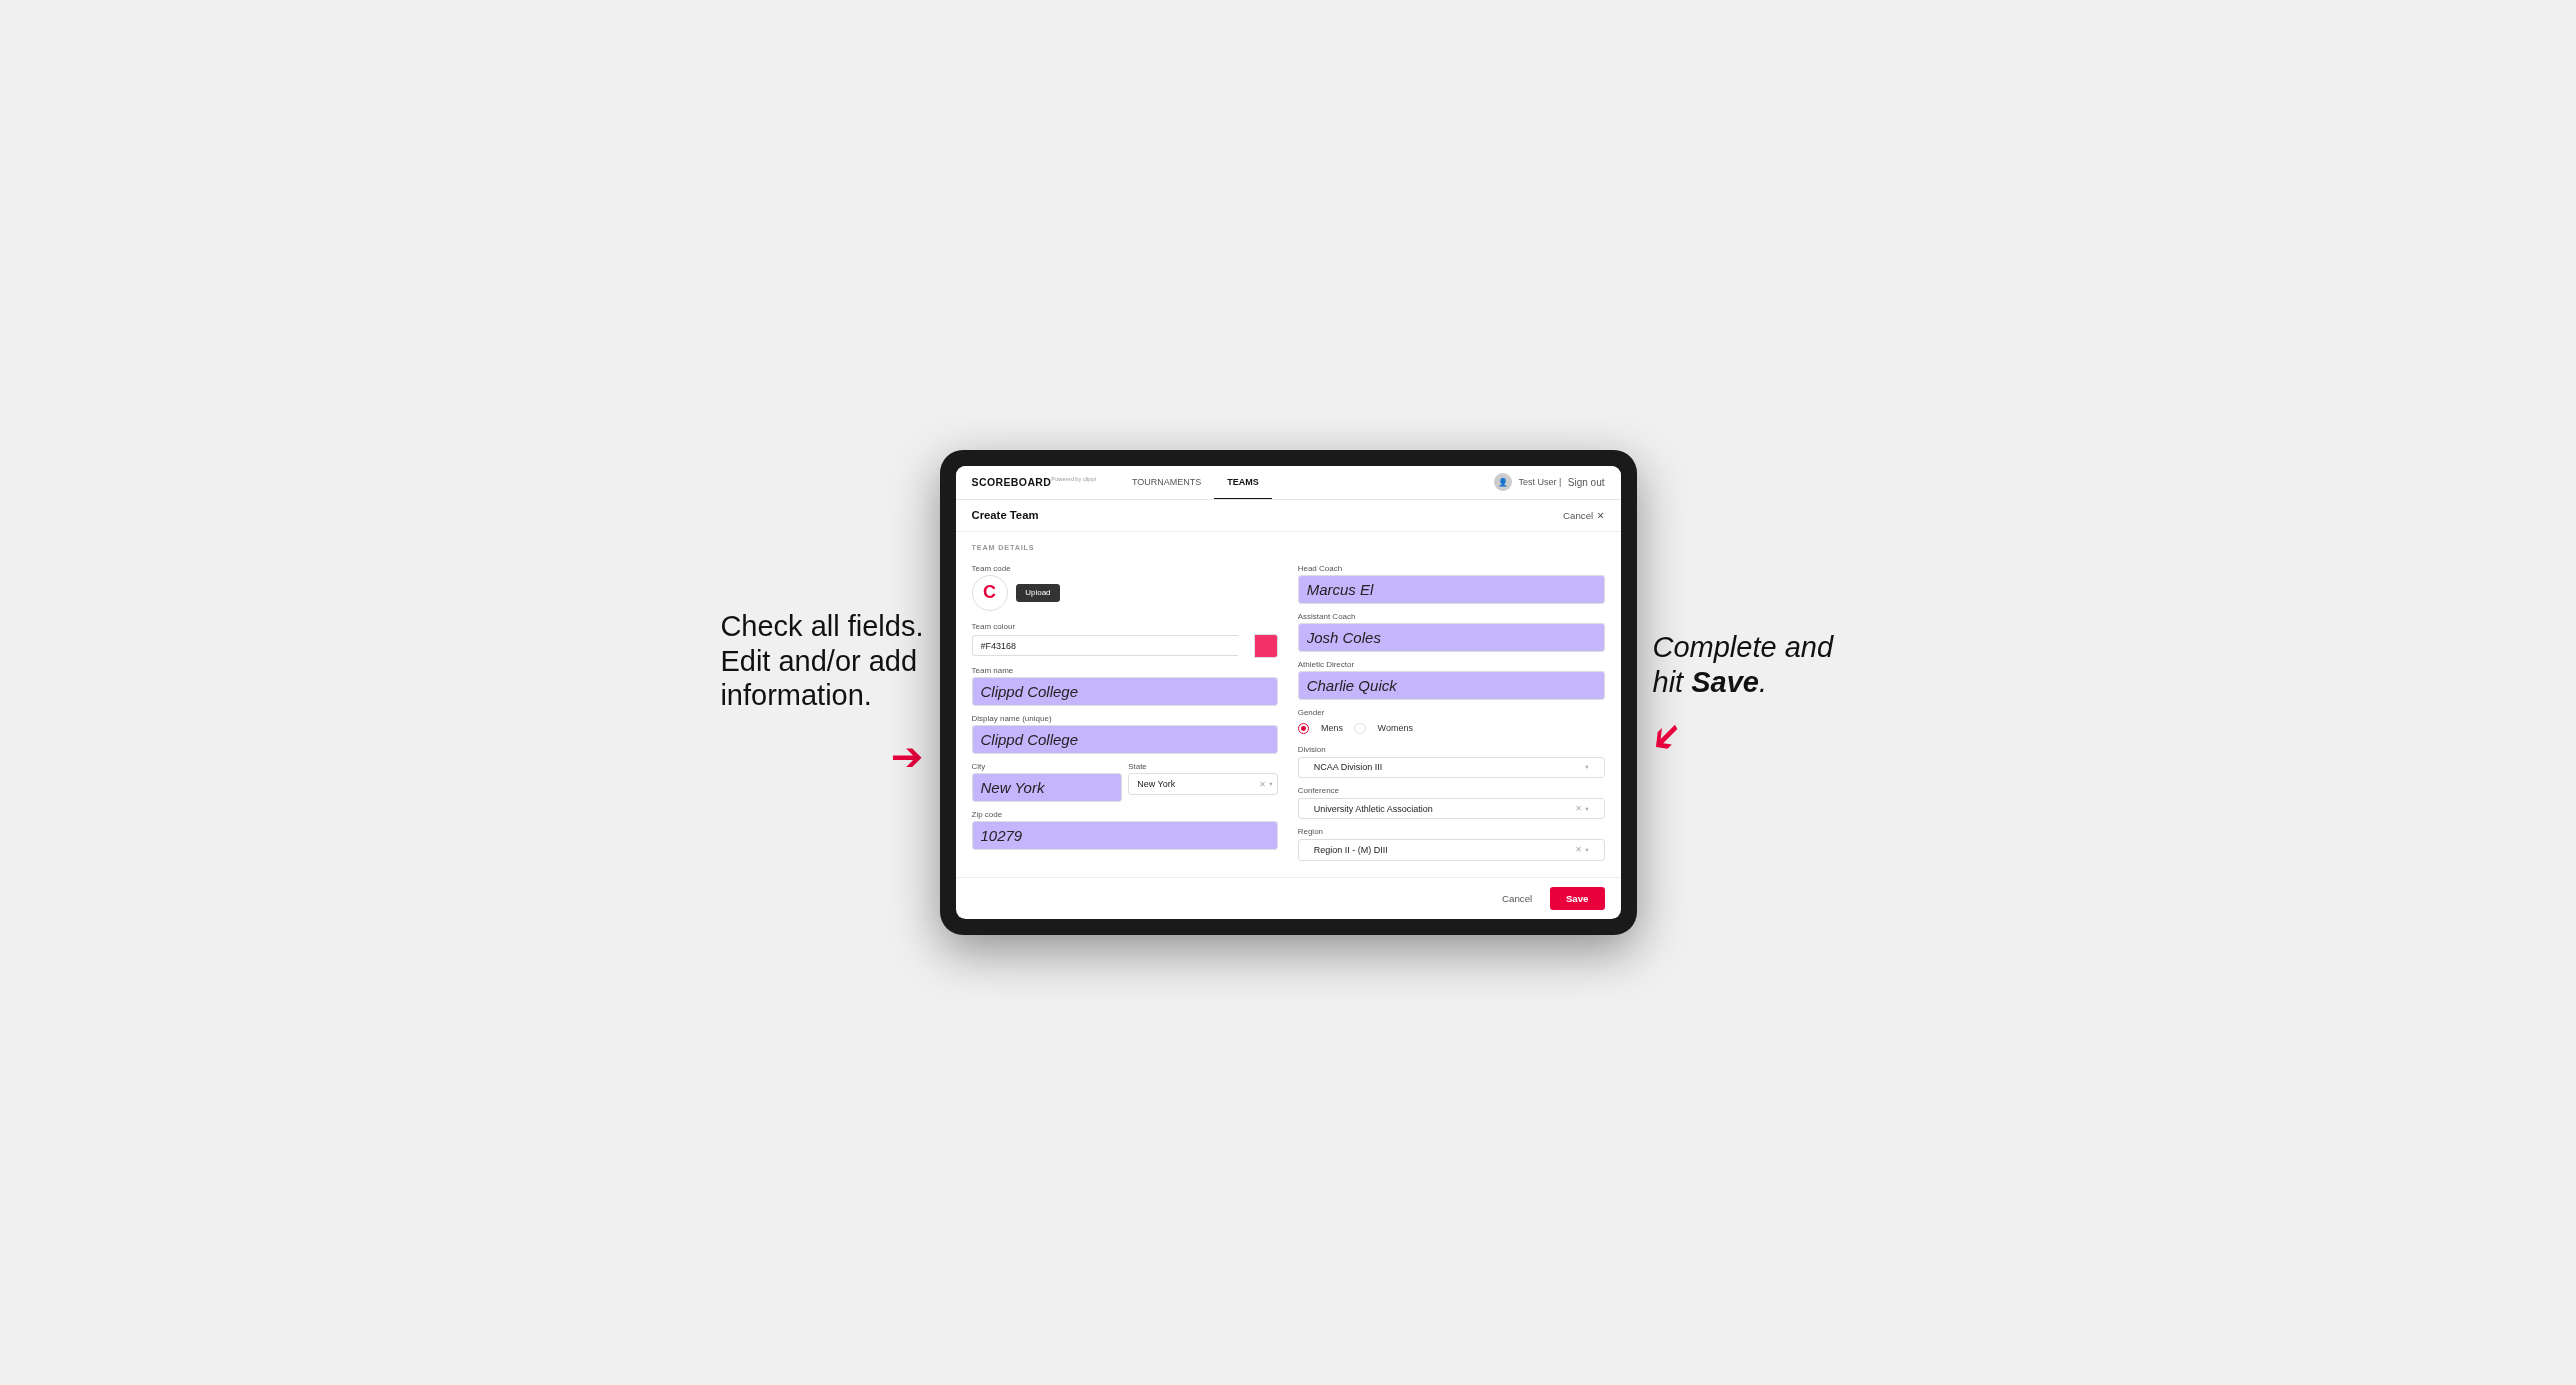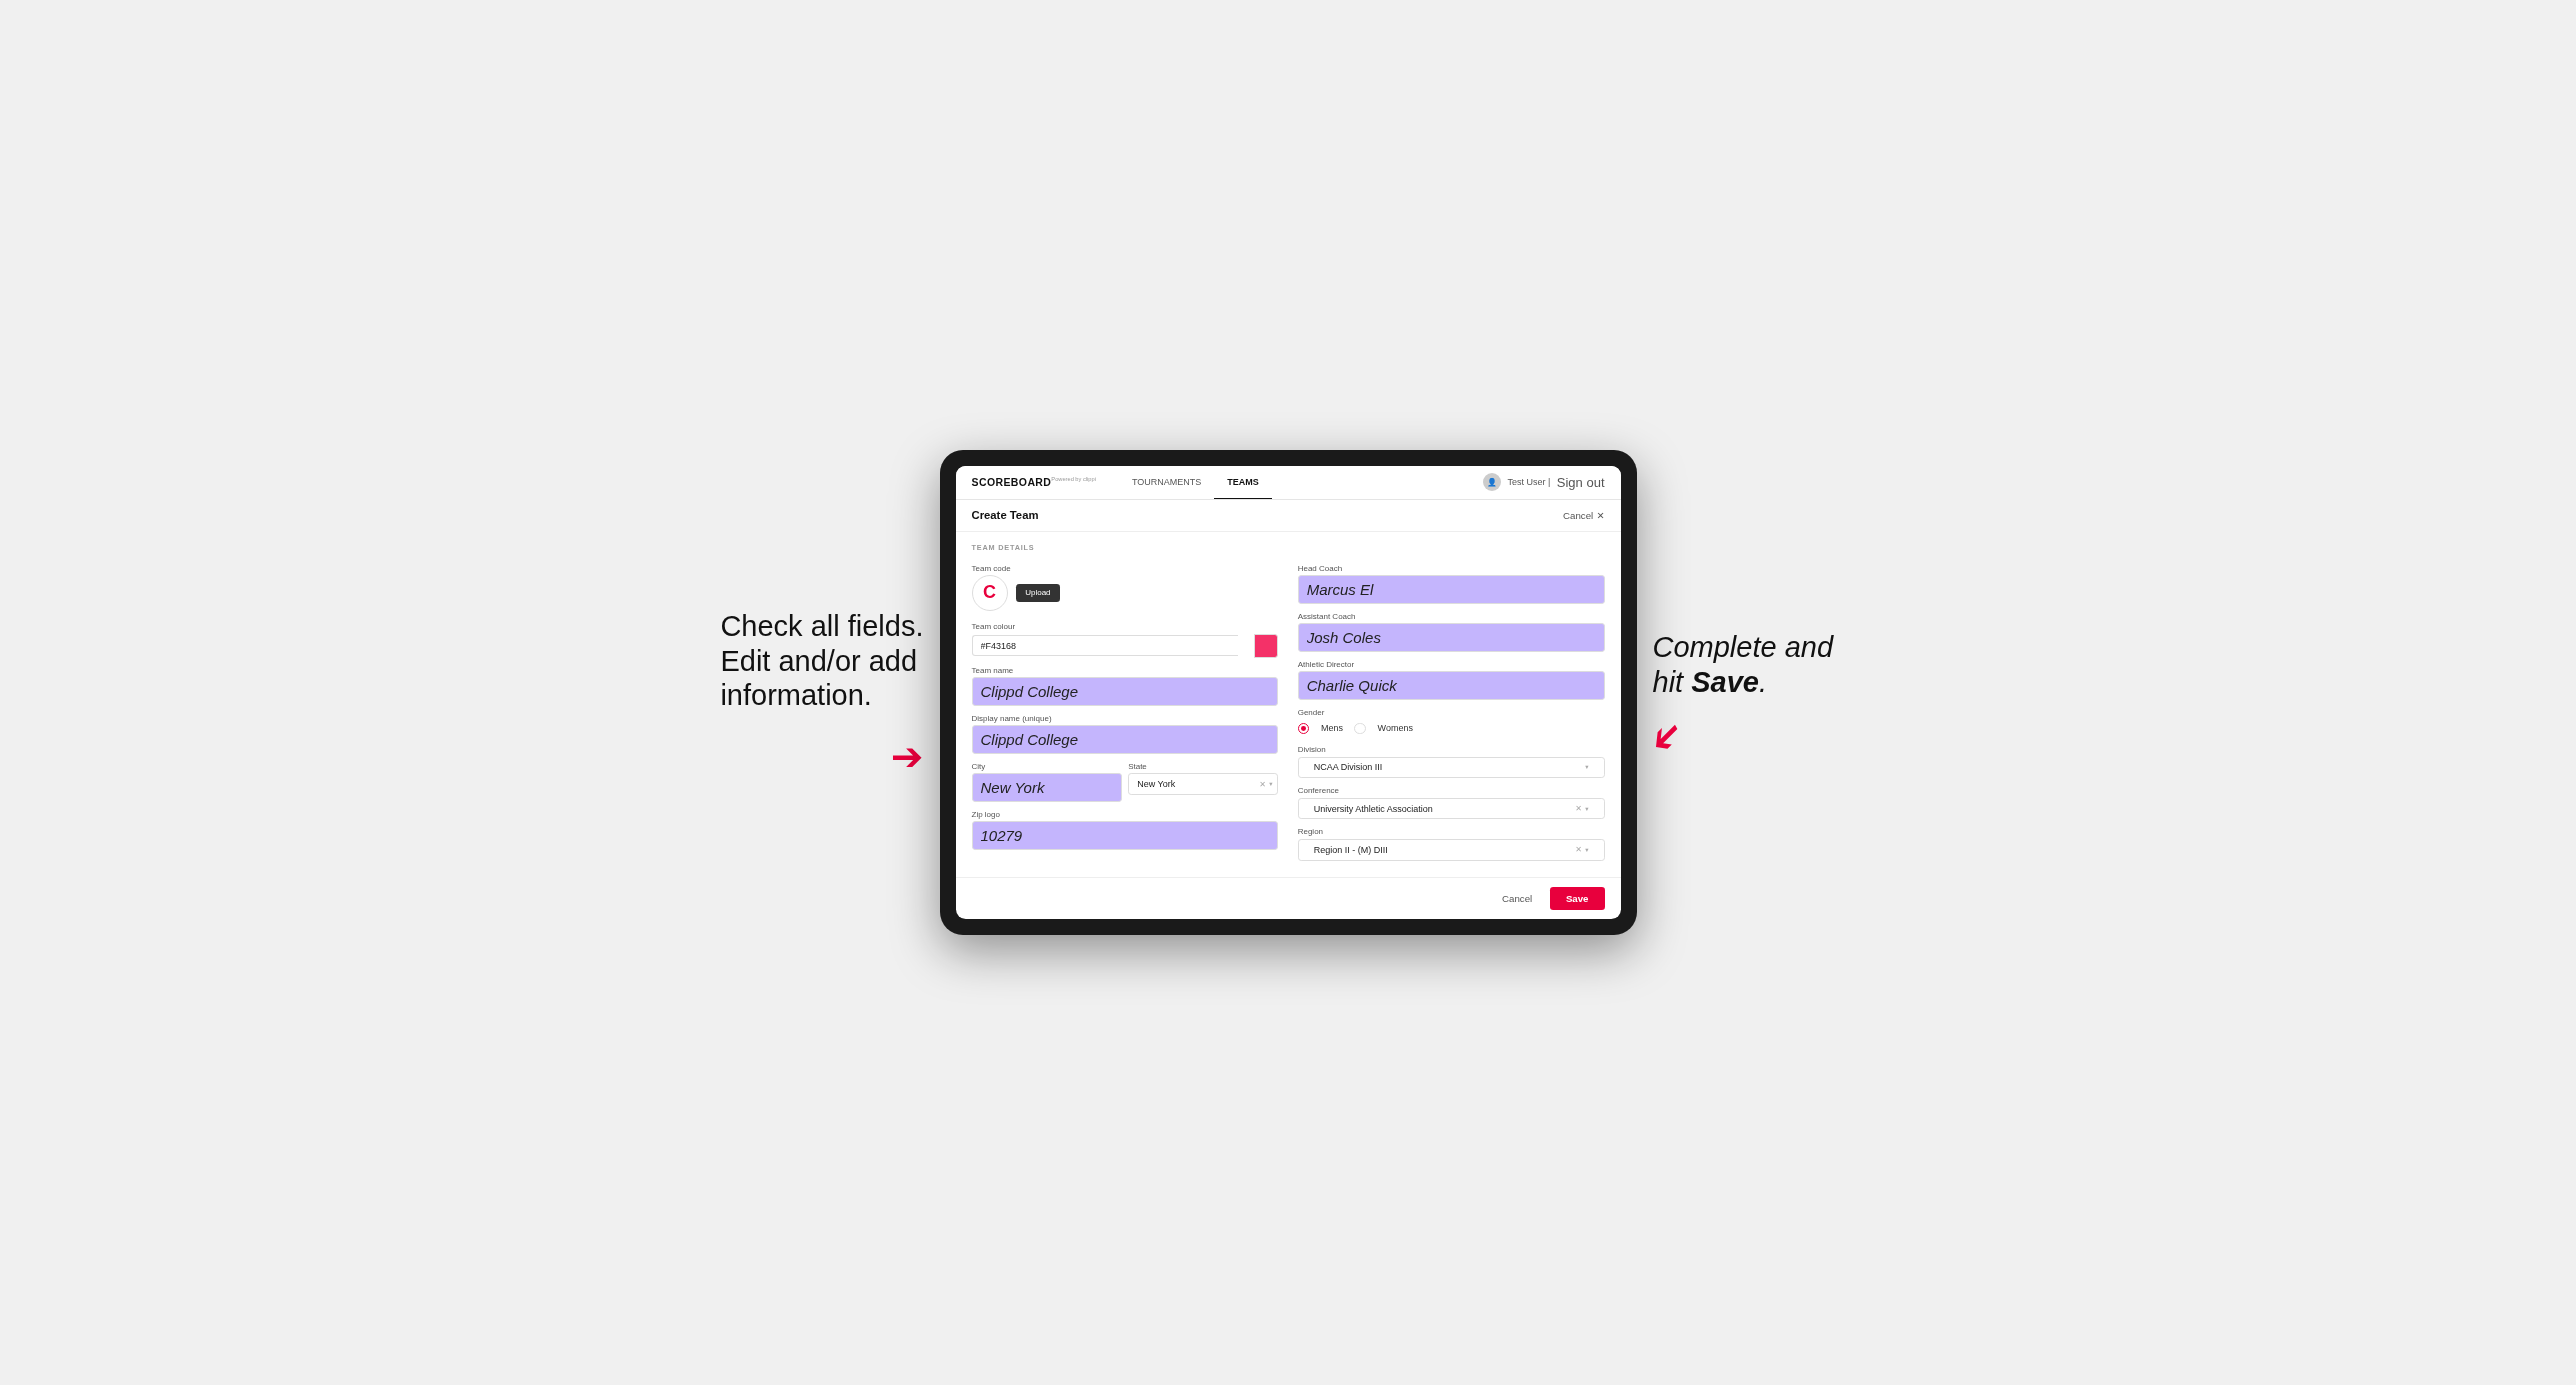--- a/index.html
+++ b/index.html
@@ -120,21 +120,21 @@
       font-size: 8px;
       color: #666;
     }
 
     .user-label {
       font-size: 9px;
       color: #555;
     }
 
     .signout-btn {
-      font-size: 13px;
+      font-size: 10px;
       color: #555;
       cursor: pointer;
     }
 
     
     .page-header {
       padding: 9.7px 16px;
       display: flex;
       align-items: center;
       justify-content: space-between;
@@ -546,21 +546,21 @@
                       <option>New York</option>
                     </select>
                     <span class="select-x">✕</span>
                     <span class="select-arrow">▾</span>
                   </div>
                 </div>
               </div>
             </div>
 
             <div class="field-group">
-              <span class="field-label">Zip logo</span>
+              <span class="field-label">Zip code</span>
               <input class="field-input" type="text" value="10279" style="">
             </div>
 
           </div>
 
           <div class="form-right">
 
             <div class="field-group">
               <span class="field-label">Head Coach</span>
               <input class="field-input" type="text" value="Marcus El" style="">

